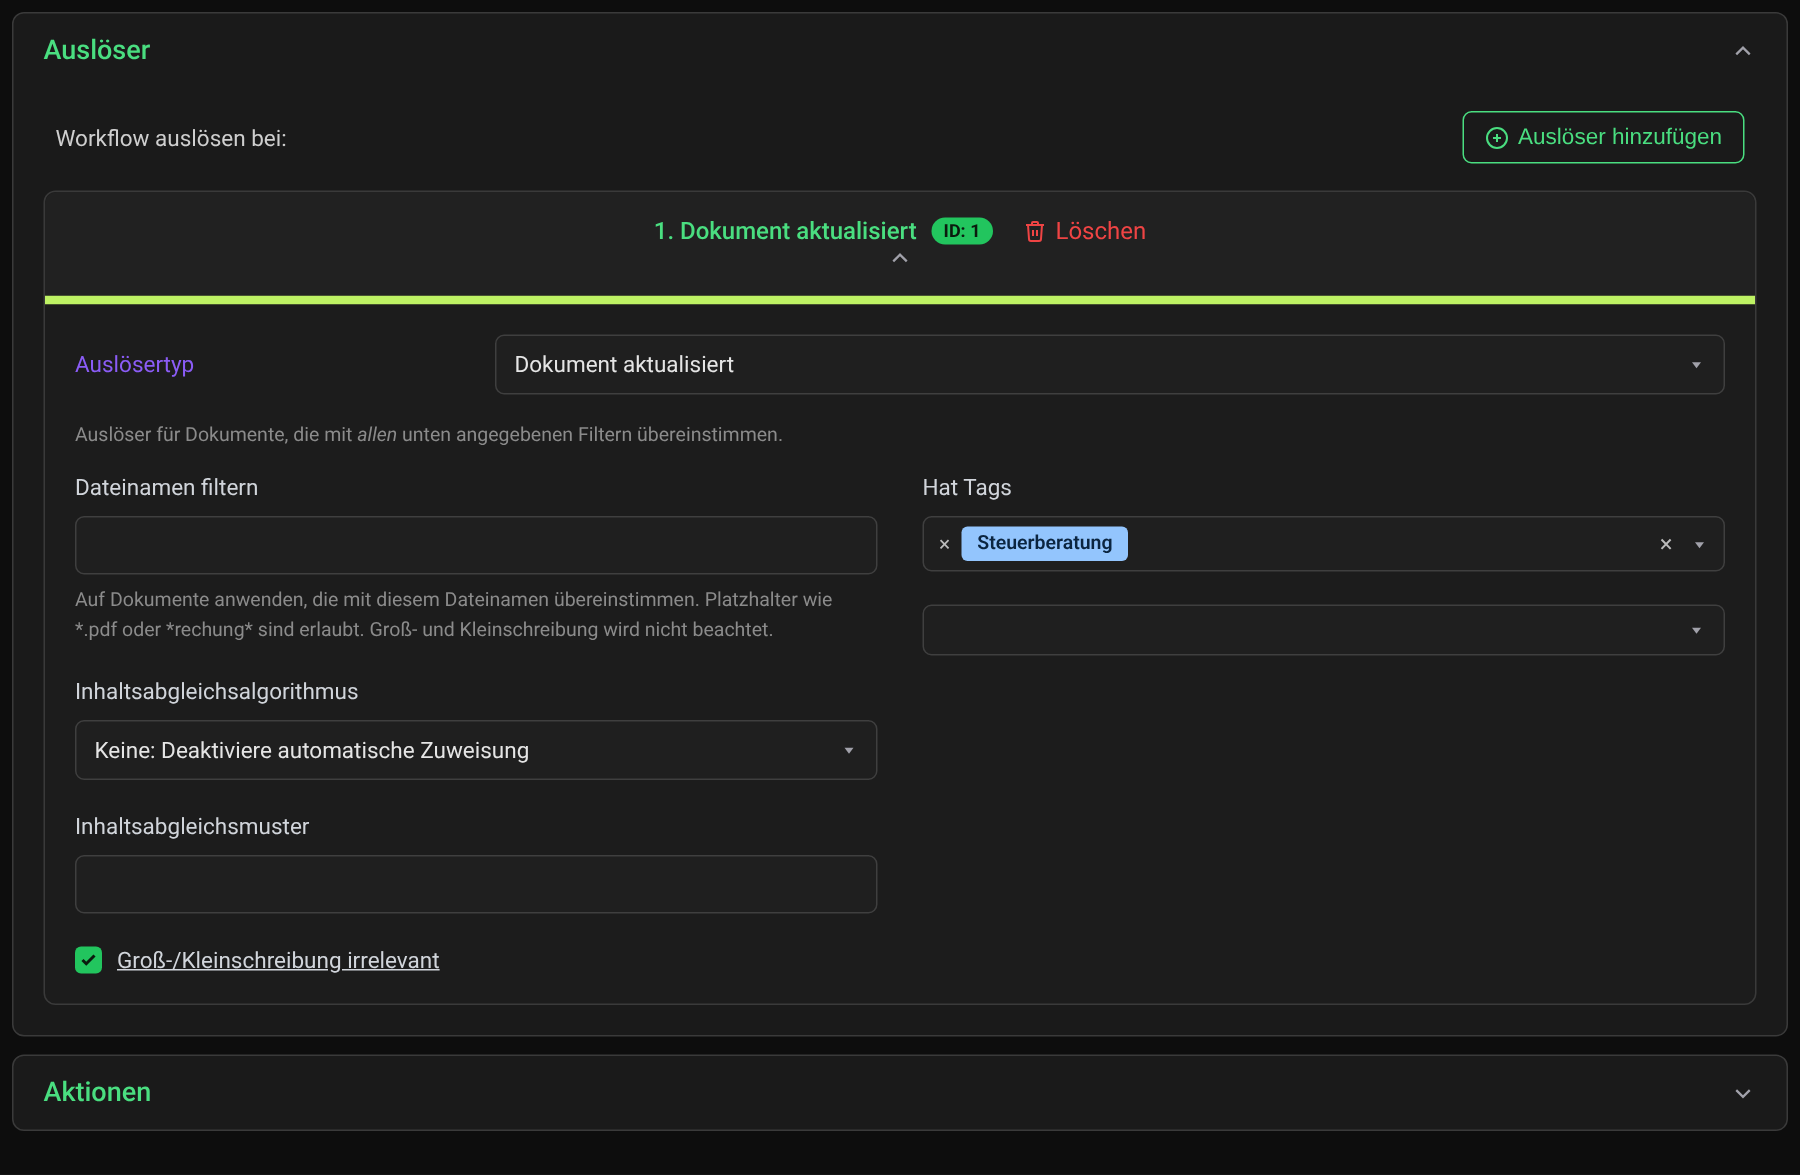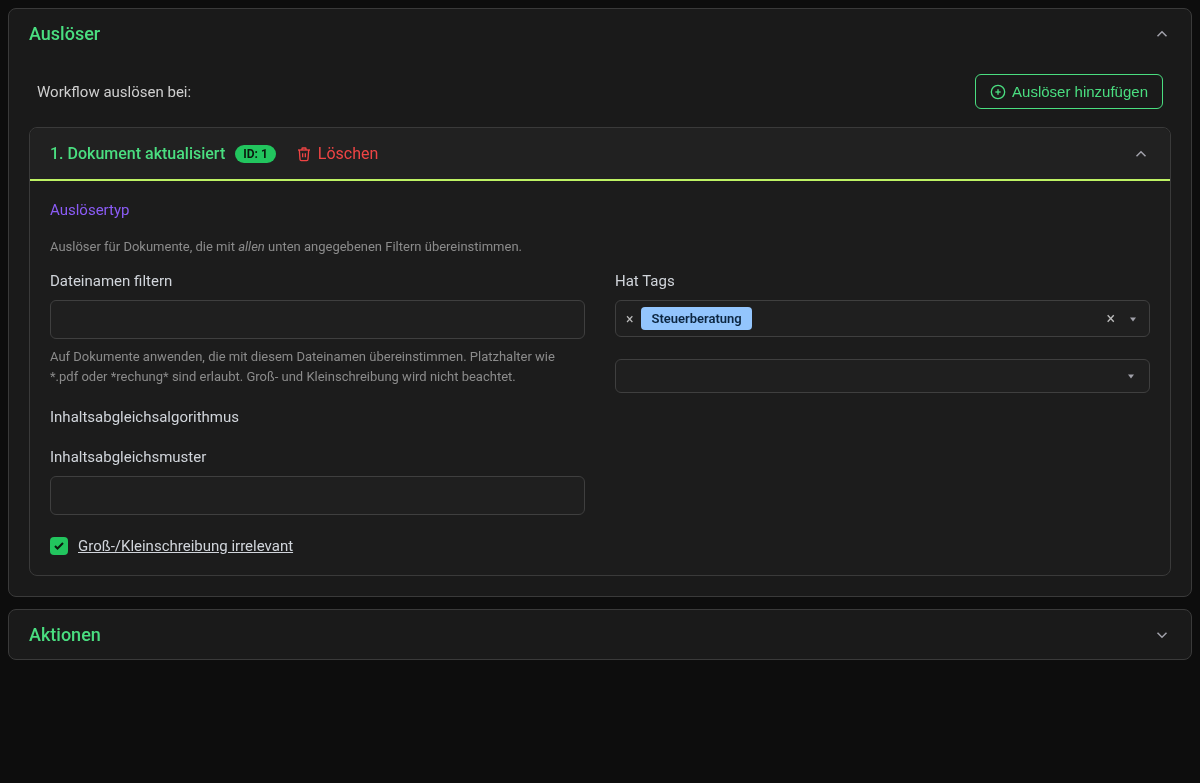--- a/index.html
+++ b/index.html
@@ -54,22 +54,23 @@
     border: 1px solid #3a3a3a;
     border-radius: 8px;
     background: #1c1c1c;
   }
   .sub-header {
     display: flex;
     align-items: center;
     justify-content: space-between;
     padding: 16px 20px;
     background: #212121;
-    border-bottom: 2px solid #bef264;
+    border-bottom: 6px solid #bef264;
     border-radius: 8px 8px 0 0;
+    flex-direction: column;
   }
   .sub-title-wrap {
     display: flex;
     align-items: center;
     gap: 10px;
   }
   .sub-title {
     color: #4ade80;
     font-size: 16px;
     font-weight: 500;
@@ -212,36 +213,54 @@
         <span class="chev">
           <svg width="18" height="18" viewBox="0 0 24 24" fill="none" stroke="currentColor" stroke-width="2">
               <polyline points="18 15 12 9 6 15"></polyline>
             </svg>
         </span>
       </div>
 
       <div class="sub-body">
         <div class="form-row">
           <div class="label-col">Auslösertyp</div>
+          <div class="input-col">
+            <div class="select">
+              <span>Dokument aktualisiert</span>
+              <span class="caret">
+                <svg width="12" height="12" viewBox="0 0 24 24" fill="currentColor">
+                    <polygon points="6 9 18 9 12 17"></polygon>
+                  </svg>
+              </span>
+            </div>
+          </div>
         </div>
 
         <div class="helper">
           <span>Auslöser für Dokumente, die mit </span><em>allen</em><span> unten angegebenen Filtern übereinstimmen.</span>
         </div>
 
         <div class="columns">
 
           <div class="col">
             <div class="field-group">
               <label class="field-label">Dateinamen filtern</label>
               <input class="input" type="text" style="">
               <div class="hint">Auf Dokumente anwenden, die mit diesem Dateinamen übereinstimmen. Platzhalter wie *.pdf oder *rechung* sind erlaubt. Groß- und Kleinschreibung wird nicht beachtet.</div>
             </div>
             <div class="field-group">
               <label class="field-label">Inhaltsabgleichsalgorithmus</label>
+              <div class="select">
+                <span>Keine: Deaktiviere automatische Zuweisung</span>
+                <span class="caret">
+                  <svg width="12" height="12" viewBox="0 0 24 24" fill="currentColor">
+                      <polygon points="6 9 18 9 12 17"></polygon>
+                    </svg>
+                </span>
+              </div>
             </div>
             <div class="field-group">
               <label class="field-label">Inhaltsabgleichsmuster</label>
               <input class="input" type="text" style="">
             </div>
             <div class="checkbox-row">
               <span class="checkbox">
                 <svg width="12" height="12" viewBox="0 0 24 24" fill="none" stroke="#0b1a0e" stroke-width="4">
                     <polyline points="20 6 9 17 4 12"></polyline>
                   </svg>

